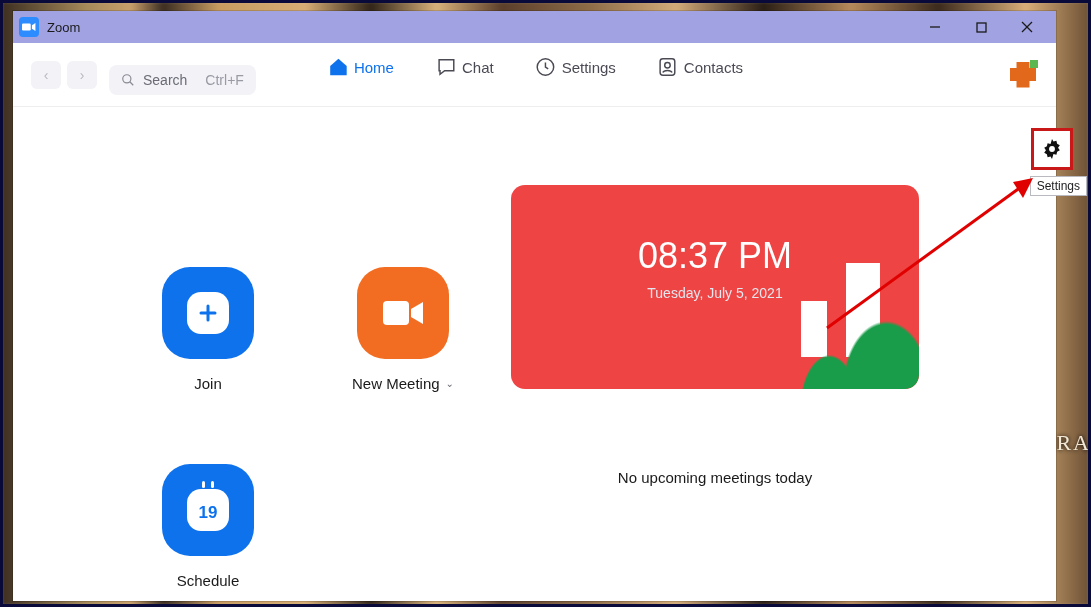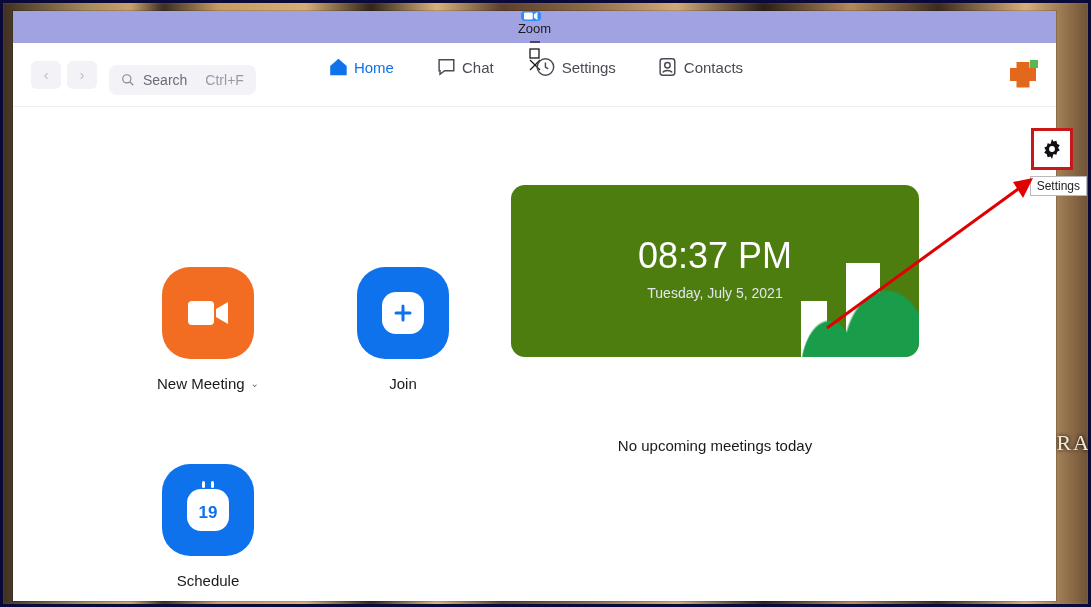--- a/index.html
+++ b/index.html
@@ -12,21 +12,21 @@
     linear-gradient(90deg,#3a2c1f,#a68a5a 8%,#c9a06a 12%,#3a2d21 15%,
     #c79b60 20%,#d6ad74 28%,#312418 34%,#d9b27a 40%,#5b3f2b 46%,
     #8d6b47 54%,#d3ab79 62%,#2a1e15 70%,#b5895a 78%,#3b2a1c 86%,
     #d8ae78 94%,#6a4e33 100%);
     filter: blur(2px); }
 
   .window { position:absolute; top:11px; left:13px; width:1043px; height:590px; background:#fff;
     box-shadow: 0 0 0 1px rgba(0,0,0,0.15); }
 
   
-  .titlebar { height:32px; background:#a1a2e2; display:flex; align-items:center; padding:0 6px;flex-direction:column; }
+  .titlebar { height:32px; background:#a1a2e2; display:flex; align-items:center; padding:0 6px; }
   .tb-icon { width:20px; height:20px; border-radius:4px; background:#2d8cff; display:flex; align-items:center; justify-content:center; margin-right:8px; }
   .tb-icon svg { width:14px; height:10px; }
   .tb-title { font-size:13px; color:#1a1a1a; }
   .tb-spacer { flex:1; }
   .tb-btn { width:46px; height:32px; display:flex; align-items:center; justify-content:center; font-size:15px; color:#1a1a1a; }
   .tb-btn svg { stroke:#1a1a1a; }
 
   
   .headerbar { height:64px; display:flex; align-items:center; padding:0 18px; border-bottom:1px solid #eee; }
   .nav-arrow { width:30px; height:28px; background:#f2f2f7; border-radius:6px; display:flex; align-items:center; justify-content:center; color:#b8b8c0; font-size:14px; margin-right:6px; }
@@ -51,21 +51,21 @@
   .action { display:flex; flex-direction:column; align-items:center; gap:16px; }
   .tile { width:92px; height:92px; border-radius:28px; display:flex; align-items:center; justify-content:center; }
   .tile.orange { background:#f26d21; }
   .tile.blue { background:#0e72ed; }
   .inner { width:42px; height:42px; border-radius:14px; background:#fff; display:flex; align-items:center; justify-content:center; }
   .inner svg { width:24px; height:24px; }
   .act-label { font-size:15px; color:#1a1a1a; display:flex; align-items:center; gap:6px; }
   .chev { font-size:10px; color:#6a6a75; }
 
   .right { flex:1; padding:78px 26px 0 10px; }
-  .card { width:408px; height:172px; border-radius:14px; overflow:hidden; position:relative; background:#4d7c0f; }
+  .card { width:408px; height:204px; border-radius:14px; overflow:hidden; position:relative; background:#ef4444; }
   .card::after{ content:""; position:absolute; inset:0; background:
     radial-gradient(ellipse 110px 170px at 92% 100%, #1a9d4a 0 38%, transparent 40%),
     radial-gradient(ellipse 70px 130px at 78% 110%, #1a9d4a 0 40%, transparent 42%),
     linear-gradient(#fff,#fff) 335px 78px/34px 94px no-repeat,
     linear-gradient(#fff,#fff) 290px 116px/26px 56px no-repeat;
     border-radius:14px; }
   .time { position:absolute; width:100%; top:50px; text-align:center; color:#fff; font-size:36px; font-weight:500; z-index:2; }
   .date { position:absolute; width:100%; top:100px; text-align:center; color:#e2e6ee; font-size:14px; z-index:2; }
 
   .noup { width:408px; text-align:center; margin-top:80px; font-size:15px; color:#1a1a1a; }
@@ -166,44 +166,44 @@
       </div>
     </div>
 
     <div class="profile">
         <div class="pix"></div>
       </div>
   </div>
 
   <div class="content">
     <div class="left">
-
-      <div class="action">
-        <div class="tile orange">
-          <svg viewBox="0 0 48 32" width="48" height="32">
-              <rect x="4" y="4" width="26" height="24" rx="4" fill="#fff"></rect>
-              <path d="M32 12 L44 5 V27 L32 20 Z" fill="#fff"></path>
-            </svg>
-        </div>
-        <div class="act-label">
-            <span>New Meeting</span>
-            <span class="chev">⌄</span>
-          </div>
-      </div>
 
       <div class="action">
         <div class="tile blue">
           <div class="inner">
               <svg viewBox="0 0 24 24">
                 <path d="M12 5v14M5 12h14" stroke="#0e72ed" stroke-width="3" stroke-linecap="round"></path>
               </svg>
             </div>
         </div>
         <div class="act-label">
             <span>Join</span>
+          </div>
+      </div>
+
+      <div class="action">
+        <div class="tile orange">
+          <svg viewBox="0 0 48 32" width="48" height="32">
+              <rect x="4" y="4" width="26" height="24" rx="4" fill="#fff"></rect>
+              <path d="M32 12 L44 5 V27 L32 20 Z" fill="#fff"></path>
+            </svg>
+        </div>
+        <div class="act-label">
+            <span>New Meeting</span>
+            <span class="chev">⌄</span>
           </div>
       </div>
 
       <div class="action">
         <div class="tile blue">
           <div class="inner" style="position:relative;">
             <svg viewBox="0 0 24 24" style="position:absolute;top:-8px;">
                 <rect x="6" y="0" width="3" height="7" rx="1.5" fill="#fff"></rect>
                 <rect x="15" y="0" width="3" height="7" rx="1.5" fill="#fff"></rect>
               </svg>

